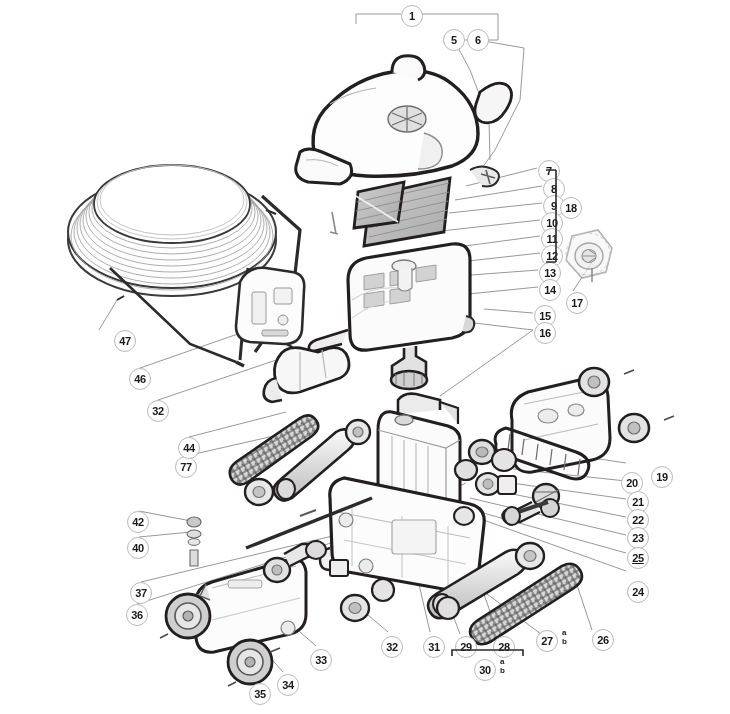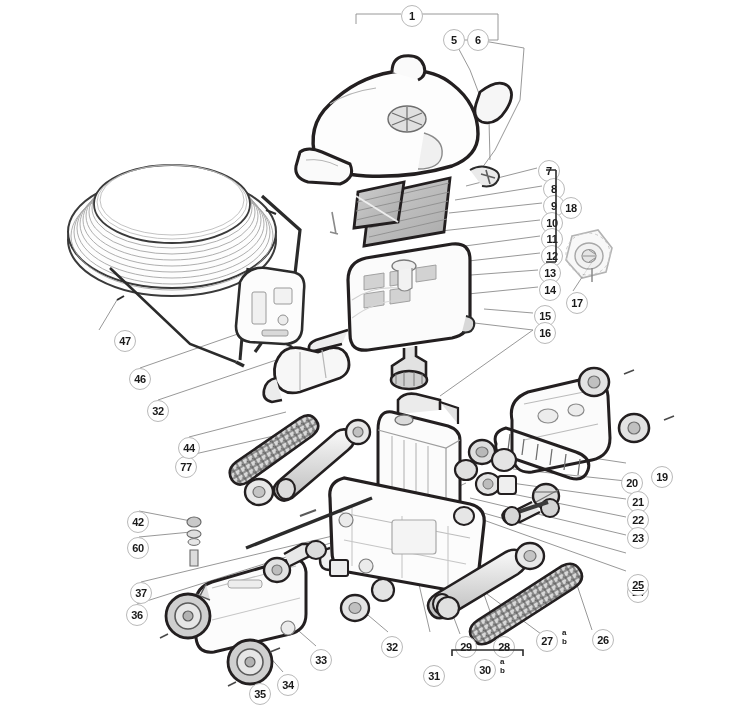--- a/index.html
+++ b/index.html
@@ -402,41 +402,41 @@
     </div>
 <div class="callout" style="left:627px;top:509px;">
   <span>22</span>
     </div>
 <div class="callout" style="left:627px;top:527px;">
   <span>23</span>
     </div>
 <div class="callout" style="left:627px;top:545px;margin-top:36px;">
   <span>24</span>
     </div>
-<div class="callout" style="left:627px;top:574px;text-decoration:underline;">
+<div class="callout" style="left:627px;top:547px;text-decoration:underline;">
   <span>25</span>
     </div>
 <div class="callout" style="left:592px;top:629px;">
   <span>26</span>
     </div>
 <div class="callout" style="left:536px;top:630px;">
   <span>27</span>
     </div>
 <div class="sub" style="left:562px;top:629px;">a<br>b</div>
 <div class="callout" style="left:493px;top:636px;">
   <span>28</span>
     </div>
 <div class="callout" style="left:455px;top:636px;">
   <span>29</span>
     </div>
 <div class="callout" style="left:474px;top:659px;">
   <span>30</span>
     </div>
 <div class="sub" style="left:500px;top:658px;">a<br>b</div>
-<div class="callout" style="left:423px;top:665px;">
+<div class="callout" style="left:423px;top:636px;">
   <span>31</span>
     </div>
 <div class="callout" style="left:381px;top:636px;">
   <span>32</span>
     </div>
 <div class="callout" style="left:310px;top:649px;">
   <span>33</span>
     </div>
 <div class="callout" style="left:277px;top:674px;">
   <span>34</span>
@@ -444,21 +444,21 @@
 <div class="callout" style="left:249px;top:683px;">
   <span>35</span>
     </div>
 <div class="callout" style="left:126px;top:604px;">
   <span>36</span>
     </div>
 <div class="callout" style="left:130px;top:582px;">
   <span>37</span>
     </div>
 <div class="callout" style="left:127px;top:537px;">
-  <span>60</span>
+  <span>40</span>
     </div>
 <div class="callout" style="left:127px;top:511px;">
   <span>42</span>
     </div>
 <div class="callout" style="left:175px;top:456px;">
   <span>77</span>
     </div>
 <div class="callout" style="left:178px;top:437px;">
   <span>44</span>
     </div>

